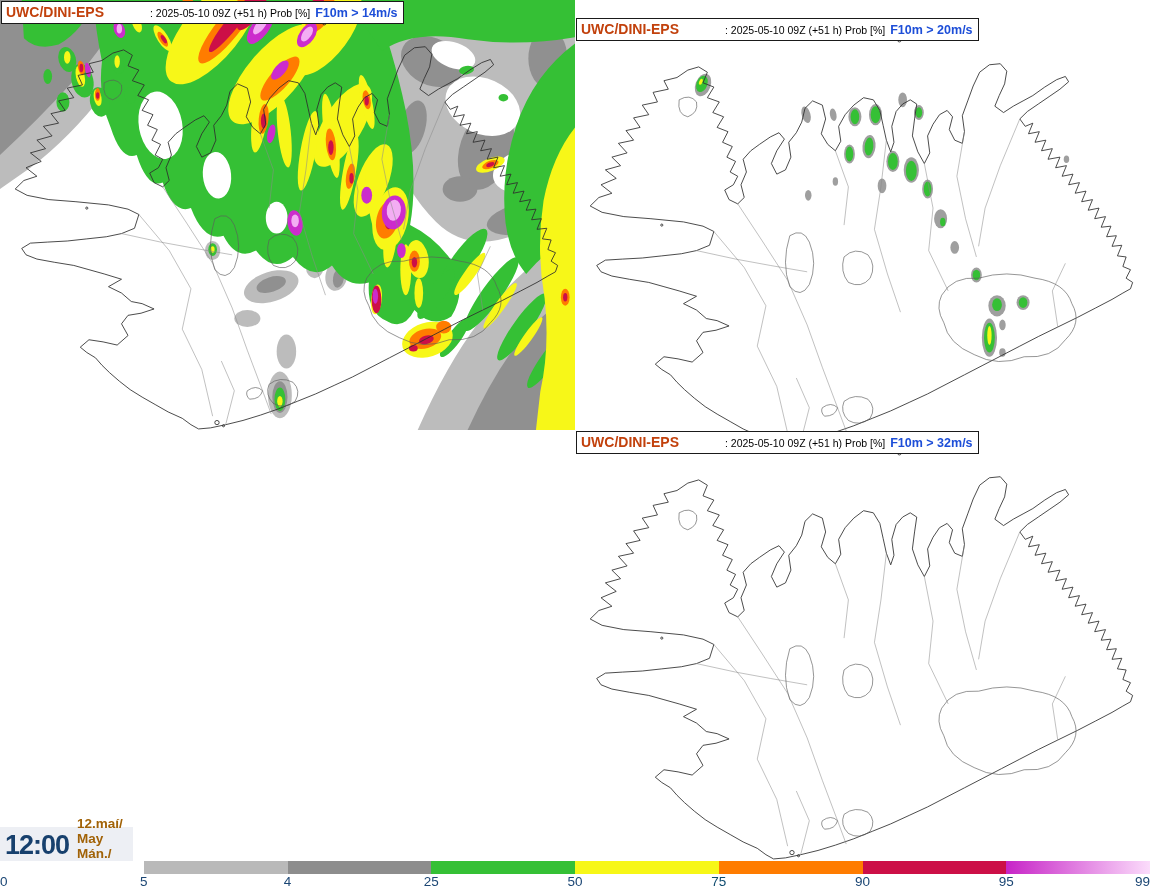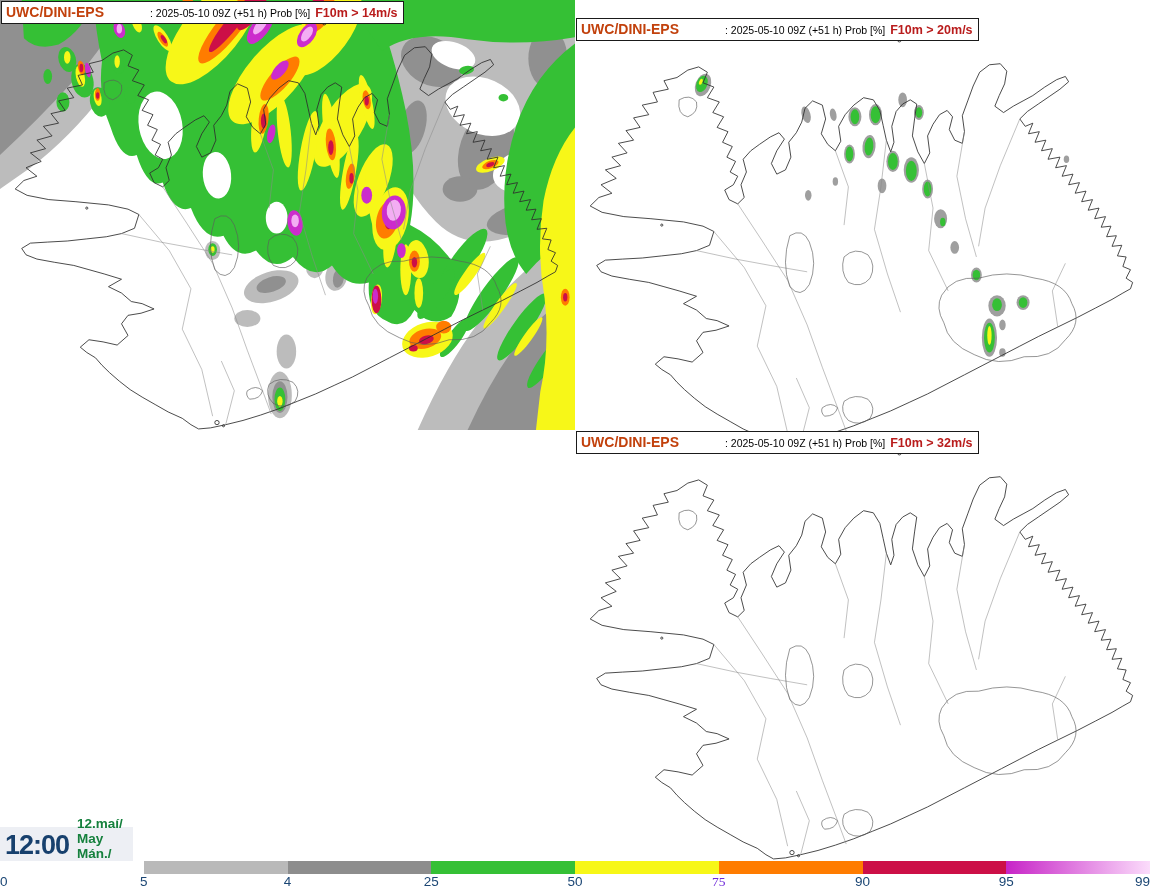--- a/index.html
+++ b/index.html
@@ -8,26 +8,26 @@
   .panel{position:absolute;width:575px;height:430px;}
   .panel svg{display:block;}
   #panel-14{left:0;top:0;}
   #panel-20{left:575px;top:17px;text-align:right;}
   #panel-25{left:0;top:430px;}
   #panel-32{left:575px;top:430px;text-decoration:underline;}
   .ptitle{position:absolute;left:1px;top:1px;background:#fff;border:1px solid #1a1a1a;
           padding:2px 5px 2px 4px;white-space:nowrap;line-height:15px;}
   .t-model{font-weight:bold;font-size:14px;color:#c2410c;}
   .t-run{font-size:10.5px;color:#000;padding-left:46px;}
-  .t-thr{font-weight:bold;font-size:12.5px;color:#b91c1c;margin-left:5px;}
+  .t-thr{font-weight:bold;font-size:12.5px;color:#1d4ed8;margin-left:5px;}
   .timebox{position:absolute;left:0;top:827px;width:128px;height:37px;background:#edeff4;
            display:flex;align-items:center;gap:8px;padding-left:5px;}
   .time-big{font-size:27px;font-weight:bold;color:#17406d;letter-spacing:-1px;}
   .date-col{display:flex;flex-direction:column;justify-content:center;}
-  .date-line{font-size:13.5px;font-weight:bold;color:#15803d;line-height:15px;}
+  .date-line{font-size:13.5px;font-weight:bold;color:#a16207;line-height:15px;}
   .colorbar{position:absolute;left:0;top:861px;width:1150px;height:13px;display:flex;}
   .cseg{height:13px;flex:1 1 0;}
   .cbar-labels{position:absolute;left:0;top:874px;width:1150px;height:17px;}
   .clabel{position:absolute;top:0;font-size:13.5px;color:#1b4674;transform:translateX(-50%);}
   .clabel.first{transform:translateX(0);}
   .clabel.last{transform:translateX(-100%);}
 </style>
 </head>
 <body>
 
@@ -309,19 +309,19 @@
       <div class="cseg" style="background: rgb(255, 124, 0);"></div>
       <div class="cseg" style="background: rgb(204, 15, 71);"></div>
       <div class="cseg" style="background: linear-gradient(to right, rgb(199, 36, 199), rgb(251, 220, 251));"></div>
     </div>
 <div class="cbar-labels">
       <span class="clabel first" style="left: 0%; color: rgb(27, 70, 116);">0</span>
       <span class="clabel" style="left: 12.5%; color: rgb(27, 70, 116);">5</span>
       <span class="clabel" style="left: 25%; color: rgb(27, 70, 116);">4</span>
       <span class="clabel" style="left: 37.5%; color: rgb(27, 70, 116);">25</span>
       <span class="clabel" style="left: 50%; color: rgb(27, 70, 116);">50</span>
-      <span class="clabel" style="left: 62.5%; color: #6d28d9; font-family: Liberation Serif, serif;">75</span>
+      <span class="clabel" style="left: 62.5%; color: #0c4a6e;">75</span>
       <span class="clabel" style="left: 75%; color: rgb(27, 70, 116);">90</span>
       <span class="clabel" style="left: 87.5%; color: rgb(27, 70, 116);">95</span>
       <span class="clabel last" style="left: 100%; color: rgb(27, 70, 116);">99</span>
     </div>
 
 </div>
 
 </body></html>

